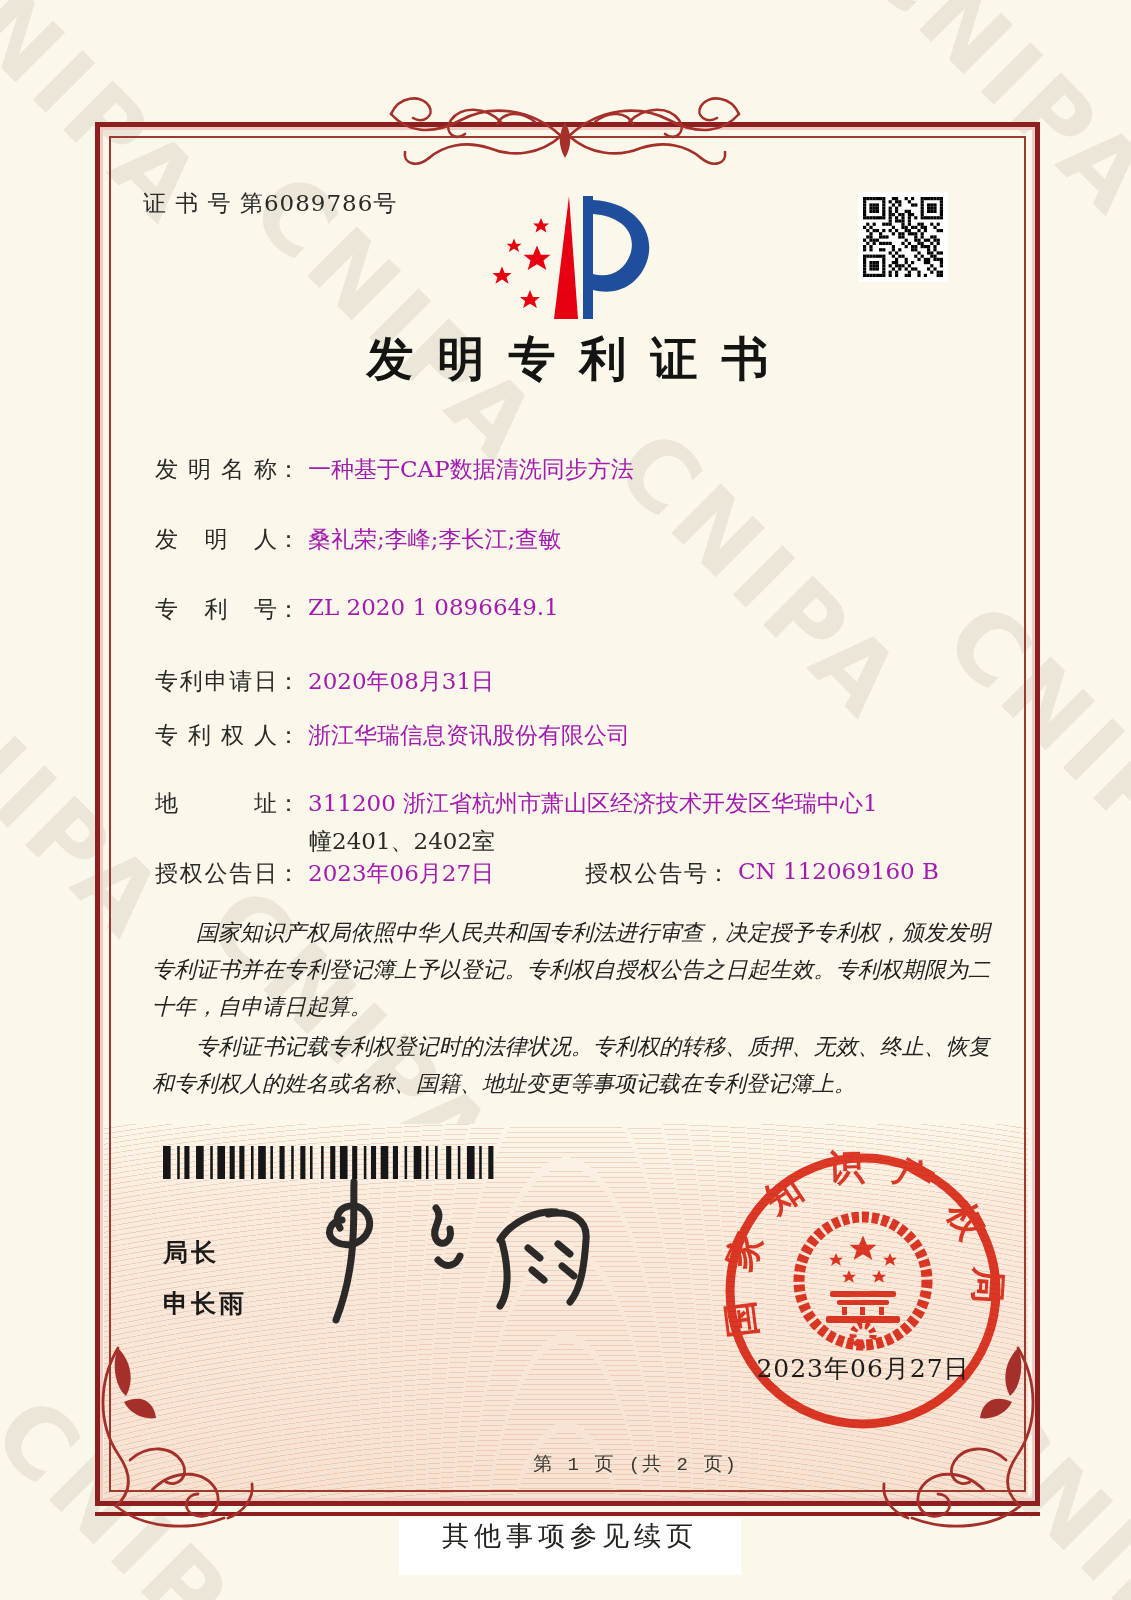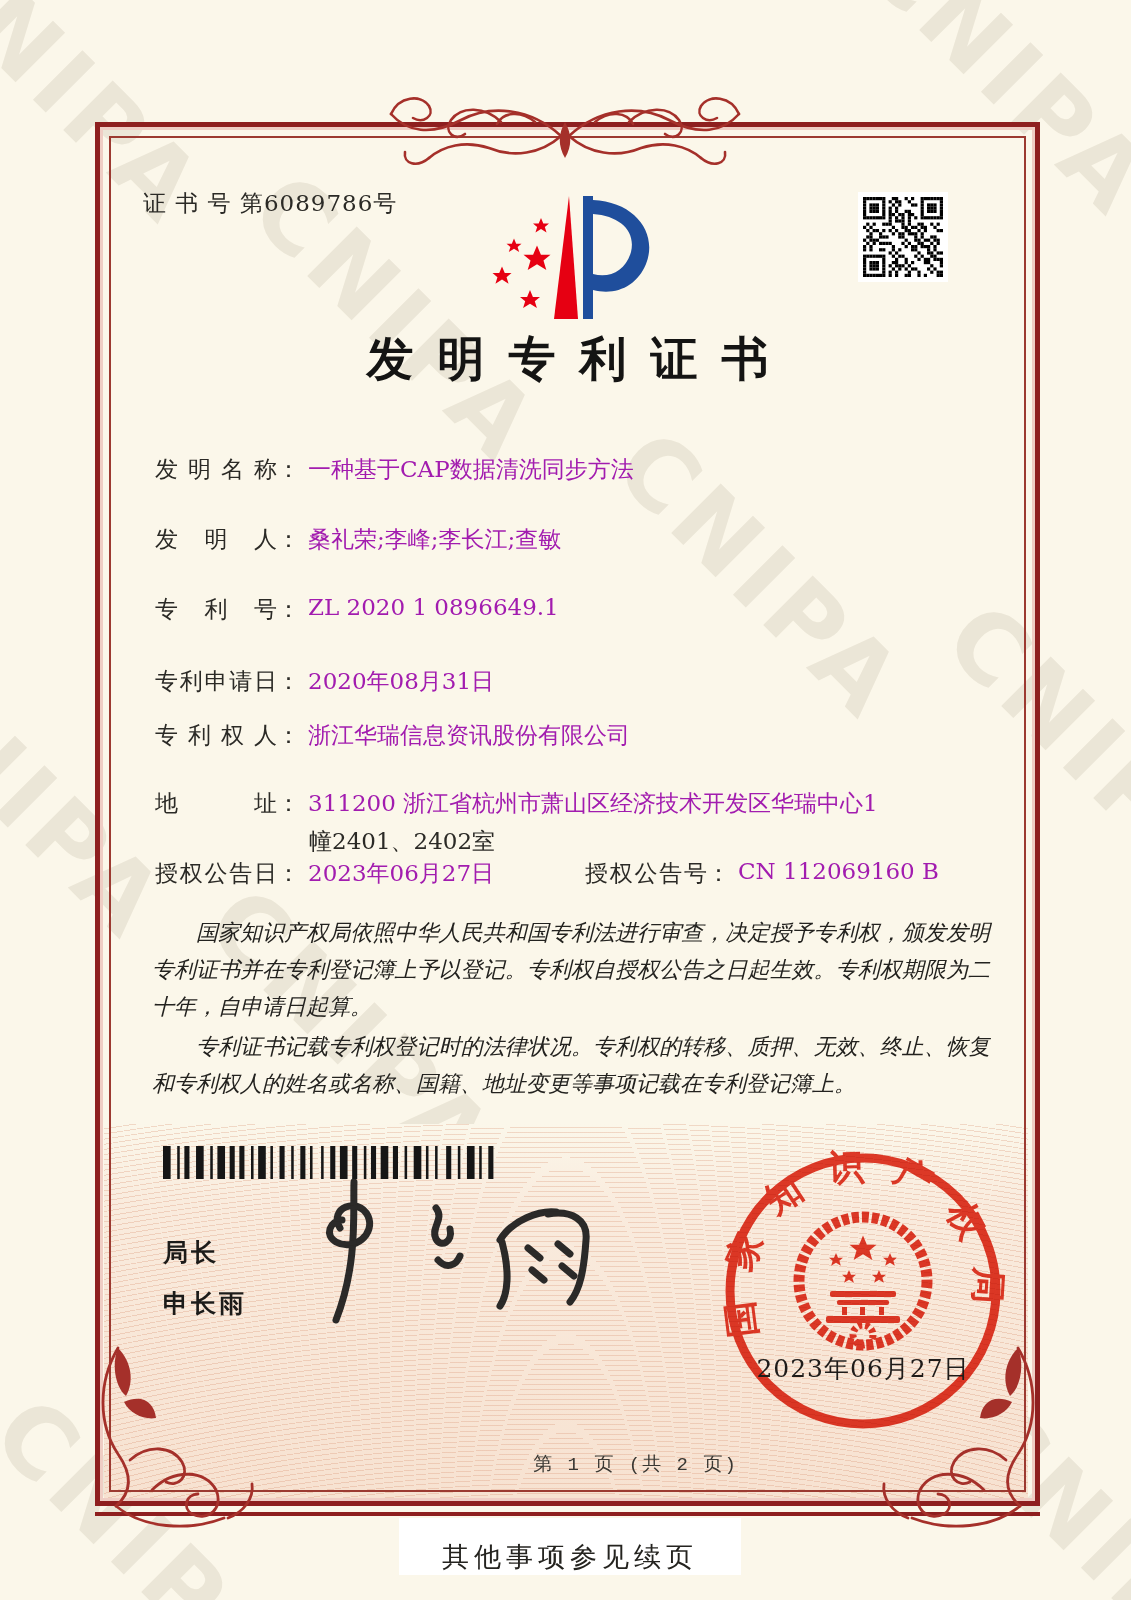--- a/index.html
+++ b/index.html
@@ -84,21 +84,21 @@
     font-weight:700; font-size:25px; letter-spacing:3px; color:#1c1b19;
   }
   .signature { position:absolute; left:278px; top:1176px; }
   .seal { position:absolute; left:708px; top:1136px; mix-blend-mode:multiply; }
   .page-info {
     position:absolute; left:95px; top:1451px; width:1081px;
     text-align:center; font-size:19px; color:#3a3833; letter-spacing:2px;font-family:Liberation Mono, monospace;
   }
   .note-box {
     position:absolute; left:399px; top:1518px; width:342px; height:57px;
-    background:#ffffff; display:flex; align-items:flex-end; justify-content:center;
+    background:#ffffff; display:flex; align-items:flex-start; justify-content:center;
   }
   .note-text { font-size:27px; letter-spacing:5px; color:#24231f; }
 </style>
 </head>
 <body>
 
 <div class="page">
 
   <div class="wm" style="left:60px;  top:80px;">CNIPA</div>
   <div class="wm" style="left:1008px;top:72px;">CNIPA</div>

